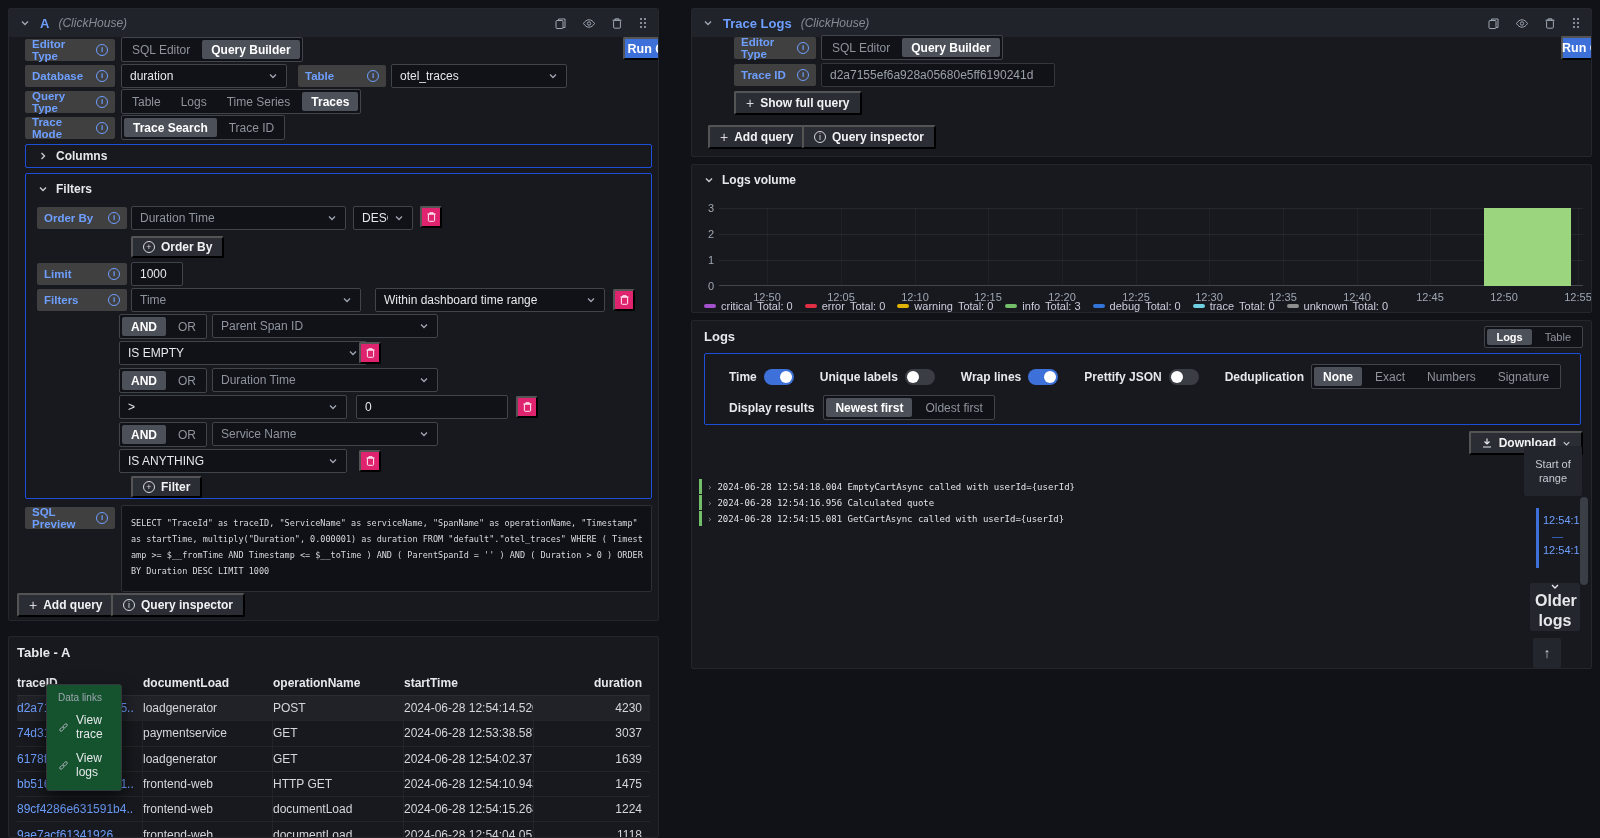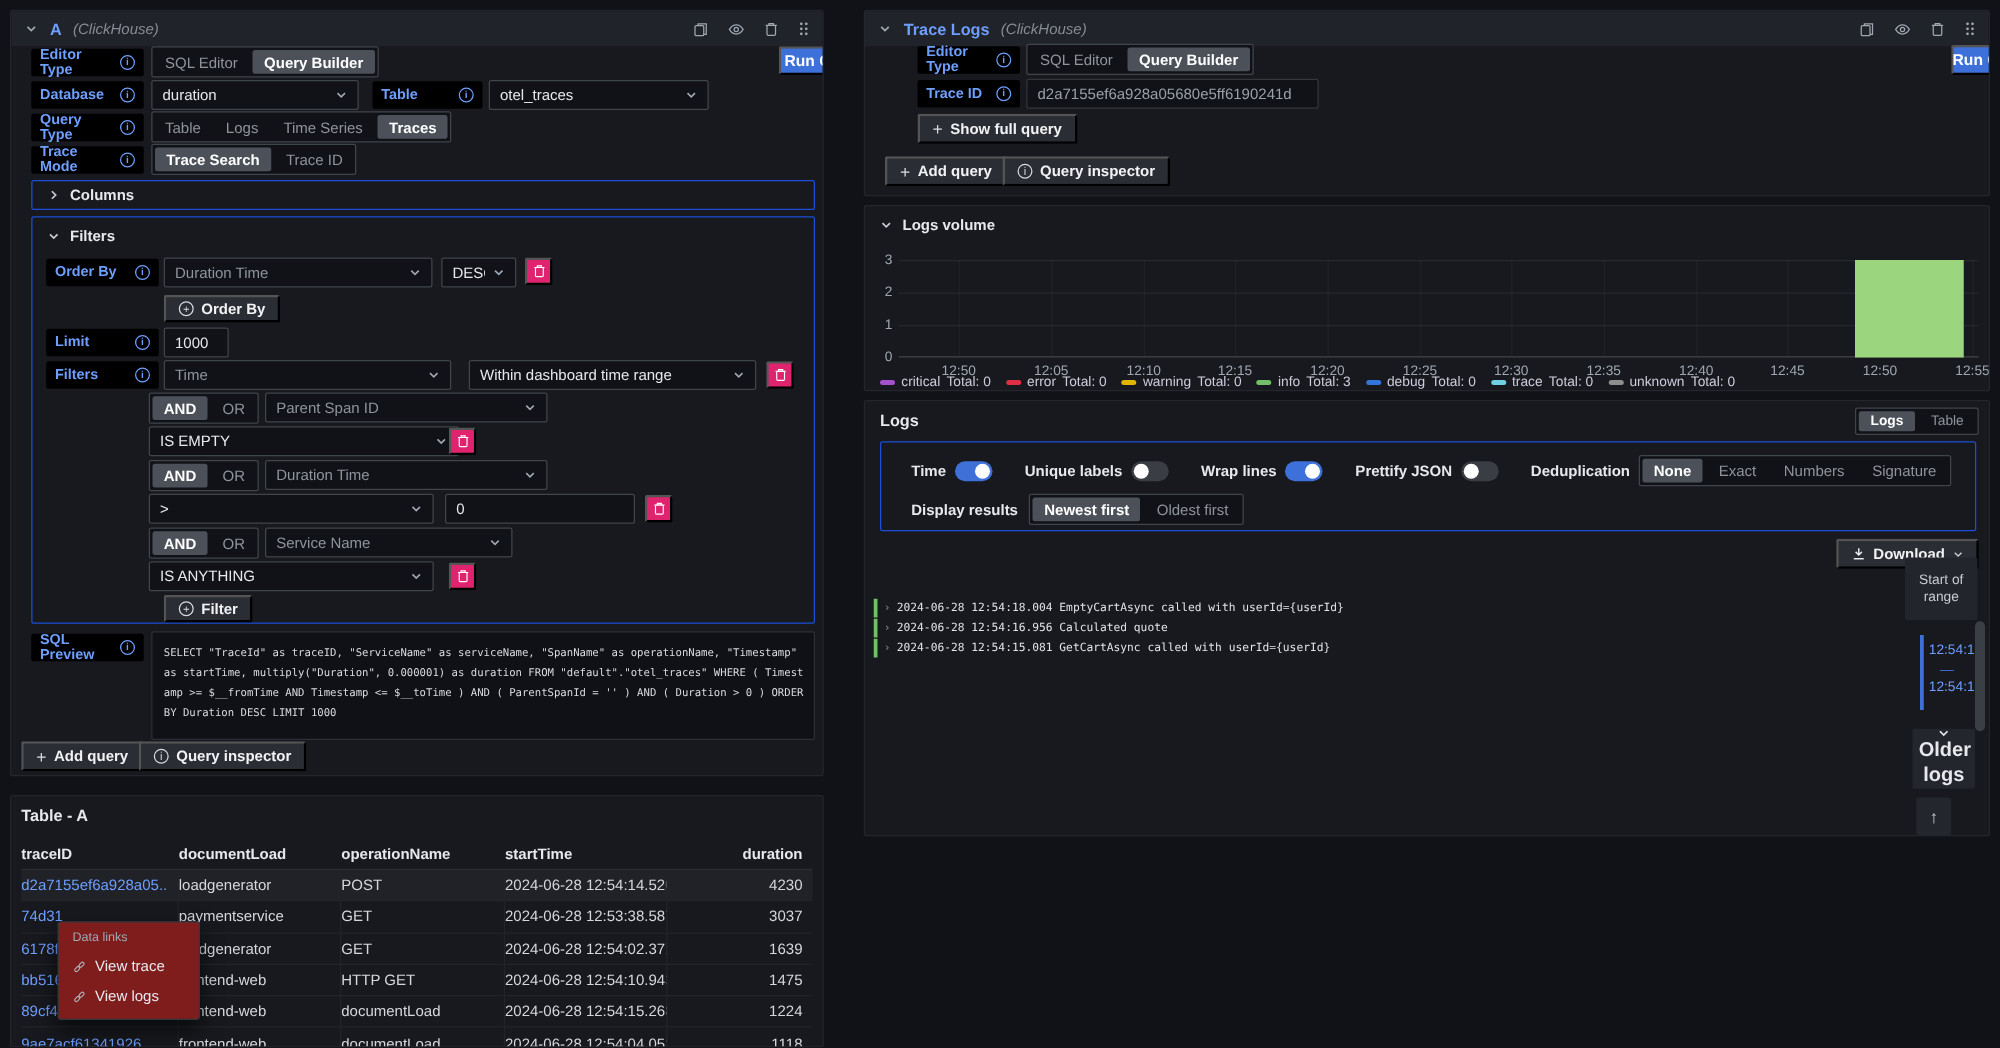--- a/index.html
+++ b/index.html
@@ -7,21 +7,21 @@
   body { background:#111217; font-family:"Liberation Sans",sans-serif; color:#ccccdc; overflow:hidden; position:relative; }
   #root { position:absolute; inset:0; width:1600px; height:838px; overflow:hidden; }
 
   .panel { position:absolute; background:#17191e; border:1px solid #24262c; border-radius:2px; overflow:hidden; }
   .qheader { position:absolute; left:0; right:0; top:0; height:28px; background:#202329; display:flex; align-items:center; padding:0 10px; gap:9px; }
   .ptitle { color:#6e9fff; font-weight:700; font-size:13px; }
   .dsname { color:#868b94; font-style:italic; font-size:12px; }
   .hicons { margin-left:auto; display:flex; gap:15px; align-items:center; }
   .hicon { display:flex; align-items:center; cursor:pointer; }
 
-  .chip { position:absolute; height:22px; background:#000000; border-radius:2px; display:flex; align-items:center; justify-content:space-between; padding:0 7px; color:#6e9fff; font-size:11.5px; font-weight:600; }
+  .chip { position:absolute; height:22px; background:#404040; border-radius:2px; display:flex; align-items:center; justify-content:space-between; padding:0 7px; color:#6e9fff; font-size:11.5px; font-weight:600; }
   .info-i { width:12px; height:12px; min-width:12px; border:1px solid #6e9fff; border-radius:50%; font-size:8px; line-height:1; display:flex; align-items:center; justify-content:center; margin-left:8px; color:#6e9fff; }
 
   .seg { position:absolute; height:25px; display:flex; background:#111217; border:1px solid #40444b; border-radius:2px; }
   .seg > div { display:flex; align-items:center; padding:0 10px; font-size:12px; color:#8e939c; font-weight:500; cursor:pointer; white-space:nowrap; }
   .seg > div.on { background:#4c5059; color:#fff; font-weight:700; margin:2px; border-radius:2px; padding:0 9px; }
 
   .select { position:absolute; height:24px; background:#111217; border:1px solid #40444b; border-radius:2px; display:flex; align-items:center; padding:0 8px; font-size:12px; color:#e6e8ec; cursor:pointer; }
   .select .val { flex:1; white-space:nowrap; overflow:hidden; }
   .select.dim .val { color:#8e949e; }
   .caret { margin-left:6px; display:flex; }
@@ -74,21 +74,21 @@
   .tcell { overflow:hidden; white-space:nowrap; padding-right:8px; }
   .thead { display:flex; height:25px; align-items:center; border-bottom:1px solid #2a2d33; font-weight:700; font-size:12px; color:#e6e8ec; }
   .trow { display:flex; height:25.3px; align-items:center; border-bottom:1px solid #222429; font-size:12px; color:#d5d7dd; }
   .trow .tcell { border-right:1px solid #222429; align-self:stretch; display:flex; align-items:center; }
   .trow .tcell:last-child { border-right:none; }
   .c1 { width:126px; } .c2 { width:130px; } .c3 { width:131px; } .c4 { width:130px; }
   .c5 { flex:1; text-align:right; justify-content:flex-end; padding-right:8px; }
   .tlink { color:#6e9fff; font-weight:500; cursor:pointer; overflow:hidden; white-space:nowrap; }
   .rowhl { background:rgba(204,204,220,0.055); }
 
-  .ctxmenu { position:absolute; left:46px; top:737px; width:114px; background:#7f1d1d; border:1px solid #34373e; border-radius:3px; box-shadow:0 8px 18px rgba(0,0,0,0.6); z-index:6; padding:5px 0 6px; }
+  .ctxmenu { position:absolute; left:46px; top:684px; width:76px; background:#14532d; border:1px solid #34373e; border-radius:3px; box-shadow:0 8px 18px rgba(0,0,0,0.6); z-index:6; padding:5px 0 6px; }
   .mtitle { font-size:10px; color:#9fa7b3; padding:2px 11px 5px; }
   .mitem { display:flex; align-items:center; gap:7px; padding:5px 11px; font-size:12px; color:#e6e8ec; font-weight:500; cursor:pointer; }
 
   svg.i { display:block; }
 </style>
 </head>
 <body>
 
 <div id="root">
 
@@ -340,21 +340,21 @@
           <path d="M1.5 3.2 h9" stroke="#fff"></path>
           <path d="M4.2 3 V1.8 h3.6 V3" stroke="#fff" fill="none"></path>
           <rect x="2.6" y="3.2" width="6.8" height="8" rx="1" stroke="#fff" fill="none"></rect>
         </svg>
     </button>
 
     <div class="seg" style="left:110px; top:413px;">
       <div class="on">AND</div>
       <div>OR</div>
     </div>
-    <div class="select dim" style="left:203px; top:413px; width:198px;">
+    <div class="select dim" style="left:203px; top:413px; width:226px;">
       <span class="val">Service Name</span>
       <span class="caret">
           <svg class="i" width="10" height="10" viewBox="0 0 10 10">
             <path d="M2 3.5 L5 6.5 L8 3.5" stroke="#9fa7b3" stroke-width="1.3" fill="none"></path>
           </svg>
         </span>
     </div>
     <div class="select" style="left:110px; top:440px; width:228px;">
       <span class="val">IS ANYTHING</span>
       <span class="caret">

